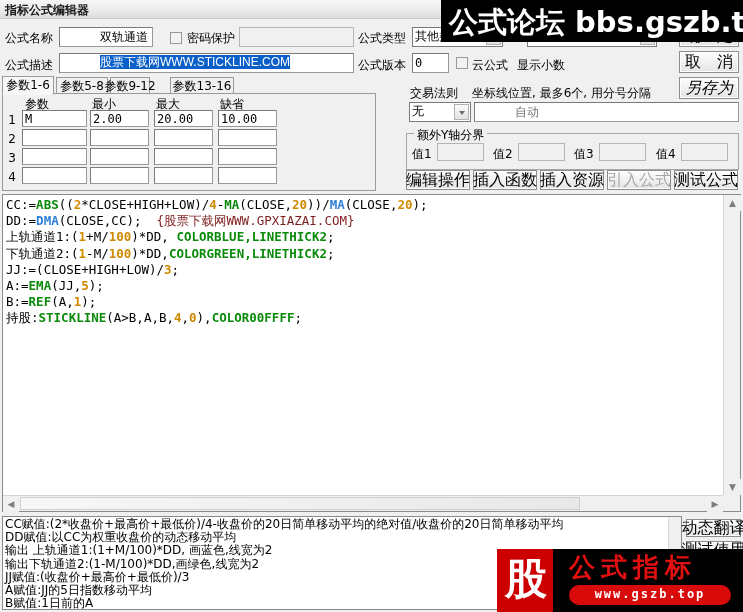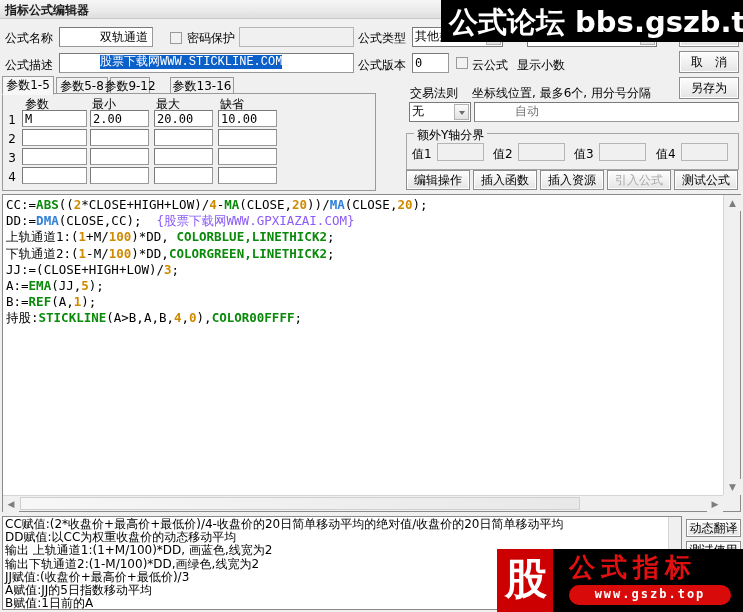--- a/index.html
+++ b/index.html
@@ -51,21 +51,21 @@
     border-top-color: #7a7a7a;
     border-left-color: #7a7a7a;
     font-family: "DejaVu Sans Mono", "Liberation Mono", monospace;
     font-size: 12px;
     color: #000;
     padding: 1px 2px;
     line-height: 14px;
     overflow: hidden;
     white-space: nowrap;
   }
-  .tbox.cn { font-family: Liberation Mono, monospace; padding-left: 40px; }
+  .tbox.cn { font-family: Liberation Sans, sans-serif; padding-left: 40px; }
   .tbox.disabled { background: #f0f0f0; border-color: #b5b5b5; }
   .tbox.gray-text { color: #808080; }
   .sel-text {
     background: #0a5fc8;
     color: #ffffff;
   }
   .cbox {
     position: absolute;
     width: 12px; height: 12px;
     box-sizing: border-box;
@@ -98,21 +98,21 @@
     margin-left: -3px; margin-top: -1px;
     border-left: 3px solid transparent;
     border-right: 3px solid transparent;
     border-top: 4px solid #6b6b6b;
   }
   .btn {
     position: absolute;
     box-sizing: border-box;
     background: linear-gradient(180deg,#fdfdfd 0%,#f1f1f1 50%,#e4e4e4 100%);
     border: 1px solid #8d8d8d;
-    font-size: 12px;
+    font-size: 16px;
     color: #000;
     text-align: center;
     line-height: 1;
     display: flex;
     align-items: center;
     justify-content: center;
     white-space: nowrap;
     box-shadow: inset 0 0 0 1px #ffffff;
   }
   .btn.disabled { color: #a8a8a8; }
@@ -190,21 +190,21 @@
     font-family: "DejaVu Sans Mono", "Liberation Mono", monospace;
     font-size: 12.5px;
     line-height: 16.2px;
     white-space: pre;
     overflow: hidden;
     color: #000000;
   }
   .code .kw   { color: #0a8a0a; font-weight: bold; }      
   .code .fn   { color: #2f7fd8; font-weight: bold; }      
   .code .num  { color: #d08a00; font-weight: bold; }      
-  .code .cmt  { color: #8b5cf6; }                          
+  .code .cmt  { color: #7f1d1d; }                          
   .code .out  { color: #000000; }
   .vscroll {
     position: absolute;
     right: 0; top: 0;
     width: 17px; bottom: 16px;
     background: #f0f0f0;
     border-left: 1px solid #d4d4d4;
     box-sizing: border-box;
   }
   .hscroll {
@@ -369,24 +369,24 @@
   </div>
 
   <div class="lbl" style="left:358px; top:58px;">公式版本</div>
   <input class="tbox" style="left: 412px; top: 53px; width: 37px; height: 20px;" value="0">
   <div class="cbox" style="left:456px; top:57px;"></div>
   <div class="lbl" style="left:472px; top:58px;">云公式</div>
   <div class="lbl" style="left:517px; top:58px;">显示小数</div>
 
   <div class="btn" style="left:679px; top:25px; width:60px; height:22px;">确　定</div>
   <div class="btn" style="left:679px; top:51px; width:60px; height:22px;">取　消</div>
-  <div class="btn" style="left:679px; top:77px; width:60px; height:22px;">另存为</div>
+  <div class="btn" style="left:679px; top:77px; width:60px; height:22px;font-style:italic;">另存为</div>
 
   <div class="tabstrip">
-    <div class="tab active" style="left:0px; width:52px;">参数1-5</div>
+    <div class="tab active" style="left:0px; width:52px;">参数1-6</div>
     <div class="tab" style="left:54px; width:52px;">参数5-8</div>
     <div class="tab" style="left:108px; width:40px;">参数9-12</div>
     <div class="tab" style="left:168px; width:64px;">参数13-16</div>
   </div>
 
   <div class="tabpanel">
 
     <div class="lbl" style="left:22px; top:3px;">参数</div>
     <div class="lbl" style="left:89px; top:3px;">最小</div>
     <div class="lbl" style="left:153px; top:3px;">最大</div>

